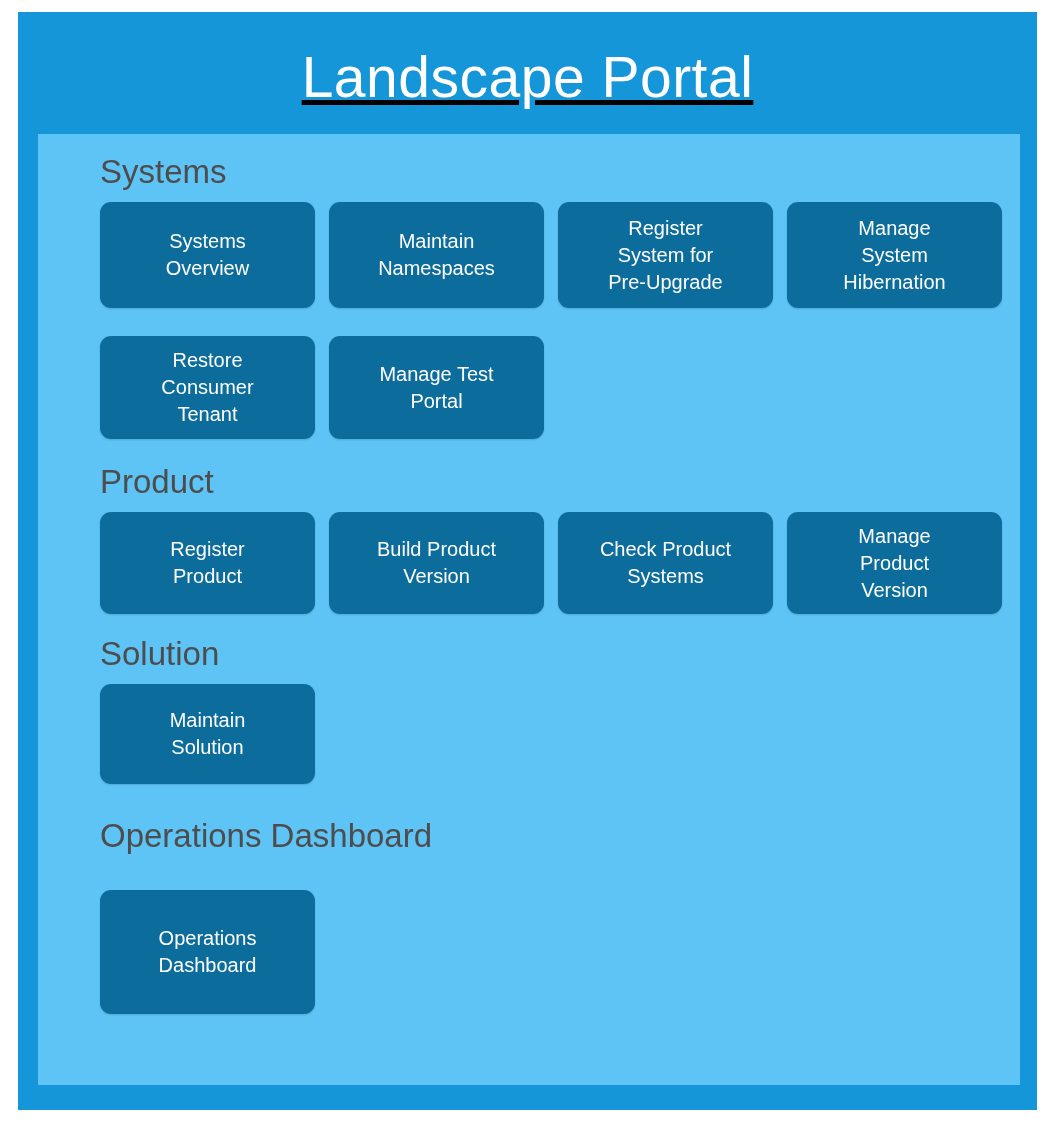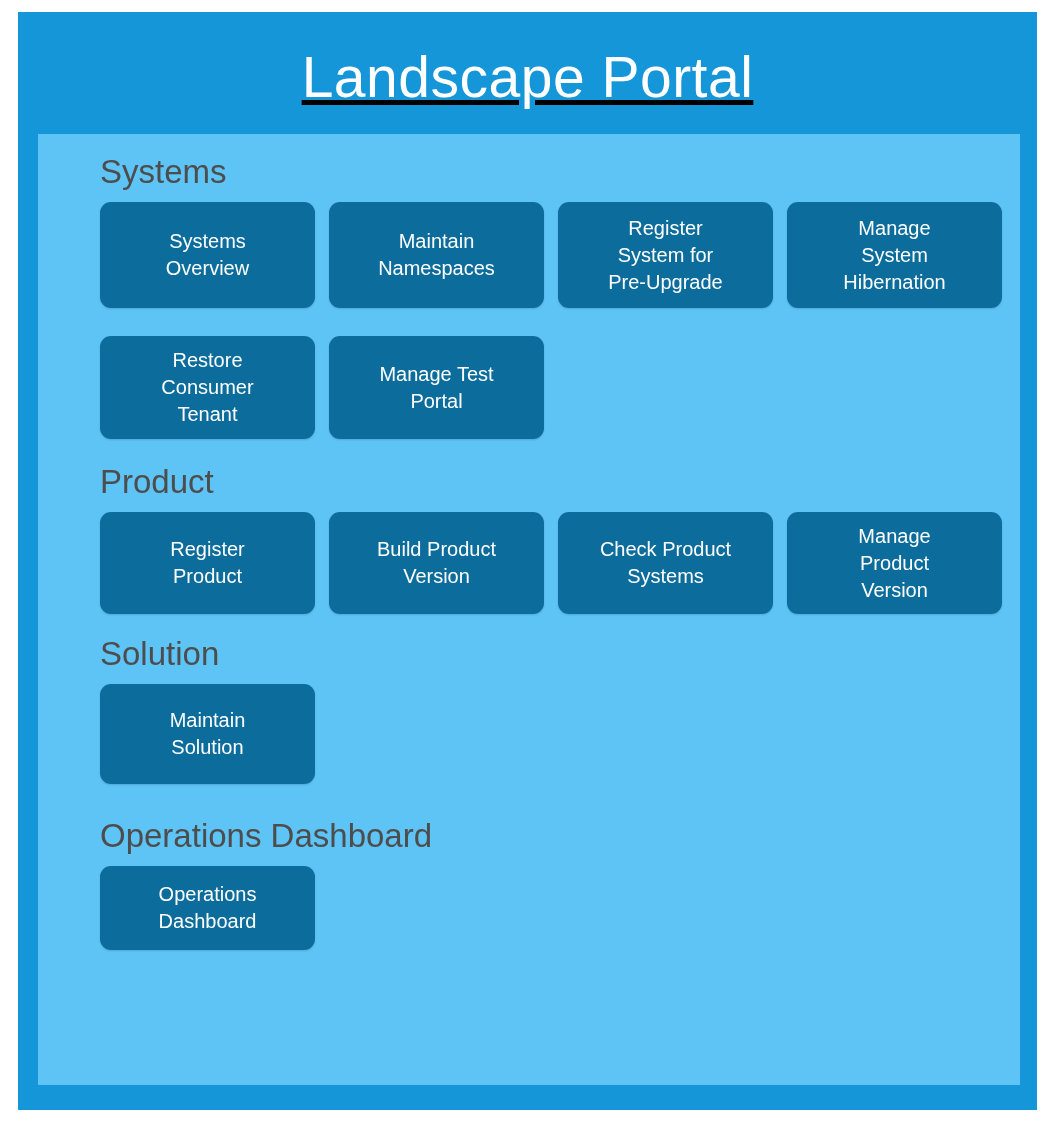--- a/index.html
+++ b/index.html
@@ -86,21 +86,21 @@
     box-sizing: border-box;
     padding: 4px 8px;
     cursor: pointer;
     box-shadow: 0 1px 2px rgba(0,0,0,0.14);
     white-space: pre-line;
   }
   .row-systems  .tile { height: 106px; }
   .row-tenant   .tile { height: 103px; }
   .row-product  .tile { height: 102px; }
   .row-solution .tile { height: 100px; }
-  .row-ops      .tile { height: 84px; }
+  .row-ops      .tile { height: 124px; margin-top: 24px; }
 
   
   .sec-systems  { margin-top: 2px;  }
   .sec-tenant   { margin-top: 28px; }
   .sec-product  { margin-top: 21px; }
   .sec-solution { margin-top: 18px; }
   .sec-ops      { margin-top: 30px; }
 </style>
 </head>
 <body>

